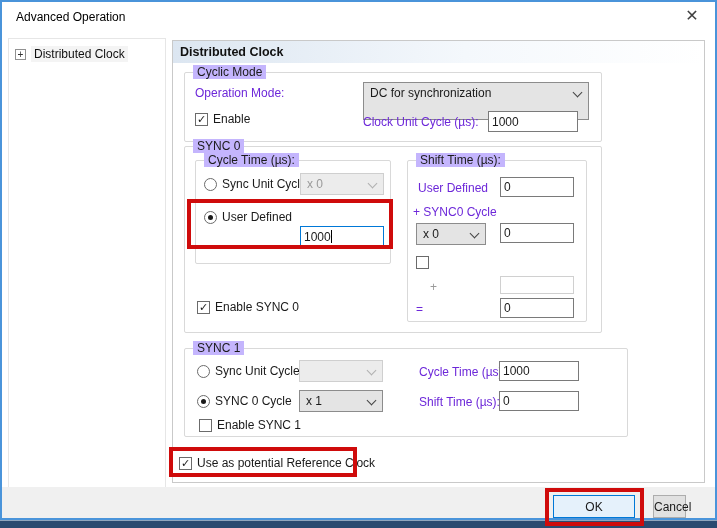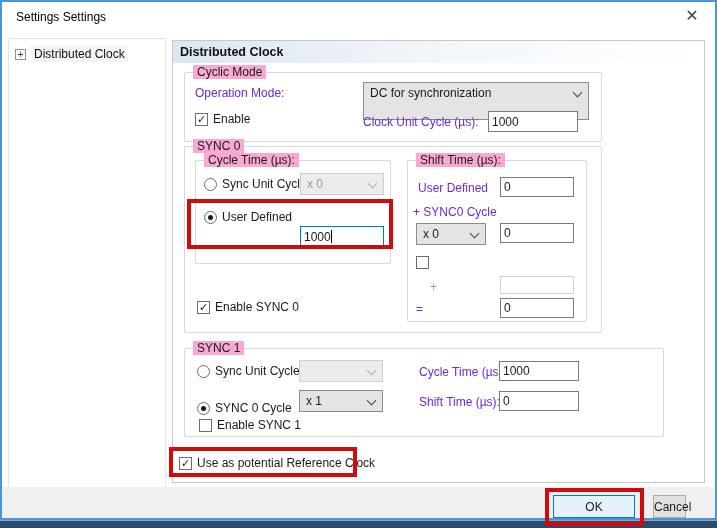--- a/index.html
+++ b/index.html
@@ -19,21 +19,21 @@
   .tree-item { position:absolute; left:6px; top:6px; height:18px; display:flex; align-items:center; cursor:pointer; }
   .expander { width:11px; height:11px; border:1px solid #919191; background:#fff; color:#333;
               font-size:10px; line-height:9px; text-align:center; margin-right:5px; }
   .tree-label { background:#F4F4F4; padding:1px 3px; color:#111; }
   .panel { position:absolute; left:172px; top:40px; width:533px; height:443px;
            background:#fff; border:1px solid #C9C9C9; }
   .panel-header { position:absolute; left:0; top:0; width:531px; height:22px;
                   background:linear-gradient(to right,#DCE6F1,#F4F8FC 55%,#FFFFFF);
                   font-weight:bold; font-size:12.5px; padding:4px 0 0 7px; color:#111; }
   .grp { position:absolute; border:1px solid #D9D9D9; border-radius:2px; }
-  .grp-label { position:absolute; left:8px; top:-8px; background:#f9a8d4; padding:0 4px; color:#1a1a1a; }
+  .grp-label { position:absolute; left:8px; top:-8px; background:#c4b5fd; padding:0 4px; color:#1a1a1a; }
   .lbl { position:absolute; white-space:nowrap; color:#6d28d9; }
   .lbl.dim { color:#9a9a9a; }
   .cb { position:absolute; display:flex; align-items:center; cursor:pointer; white-space:nowrap; }
   .cb-box { width:13px; height:13px; border:1px solid #6B6B6B; background:#fff; margin-right:5px;
             font-size:11px; line-height:11px; text-align:center; color:#1a1a1a; flex:0 0 13px; }
   .radio { position:absolute; display:flex; align-items:center; cursor:pointer; white-space:nowrap; }
   .radio-circ { width:13px; height:13px; border:1px solid #6B6B6B; border-radius:50%; background:#fff;
                 margin-right:5px; position:relative; flex:0 0 13px; }
   .radio-circ.on::after { content:""; position:absolute; left:3px; top:3px; width:5px; height:5px;
                           border-radius:50%; background:#1a1a1a; }
@@ -53,21 +53,21 @@
   .btn { position:absolute; height:23px; font-family:"Liberation Sans",sans-serif; font-size:12px;
          background:#E1E1E1; border:1px solid #ADADAD; cursor:pointer; color:#1a1a1a; }
   .btn.ok { background:#E5F1FB; border:1px solid #0078D7; }
 </style>
 </head>
 <body>
 
 <div class="screen">
 
   <div class="titlebar">
-    <span class="title">Settings Settings</span>
+    <span class="title">Advanced Operation</span>
     <span class="close">✕</span>
   </div>
 
   <div class="tree">
     <div class="tree-item">
       <span class="expander">+</span>
       <span class="tree-label">Distributed Clock</span>
     </div>
   </div>
 
@@ -126,28 +126,28 @@
         <span class="lbl" style="left:8px; top:141px;">=</span>
         <input class="tb" style="left: 92px; top: 137px; width: 74px; height: 20px;" value="0">
       </div>
 
       <div class="cb" style="left:12px; top:153px;">
         <span class="cb-box">✓</span>
         <span>Enable SYNC 0</span>
       </div>
     </div>
 
-    <div class="grp" style="left:11px; top:307px; width:480px; height:89px;">
+    <div class="grp" style="left:11px; top:307px; width:444px; height:89px;">
       <span class="grp-label">SYNC 1</span>
       <div class="radio" style="left:12px; top:15px;">
         <span class="radio-circ"></span>
         <span>Sync Unit Cycle</span>
       </div>
       <div class="combo disabled" style="left:114px; top:11px; width:84px; height:22px;"></div>
-      <div class="radio" style="left:12px; top:52px;">
+      <div class="radio" style="left:12px; top:45px;">
         <span class="radio-circ on"></span>
         <span>SYNC 0 Cycle</span>
       </div>
       <div class="combo" style="left:114px; top:41px; width:84px; height:22px;">
         <span>x 1</span>
       </div>
       <span class="lbl" style="left:234px; top:16px;">Cycle Time (µs):</span>
       <input class="tb" style="left: 314px; top: 12px; width: 80px; height: 20px;" value="1000">
       <span class="lbl" style="left:234px; top:46px;">Shift Time (µs):</span>
       <input class="tb" style="left: 314px; top: 42px; width: 80px; height: 20px;" value="0">

